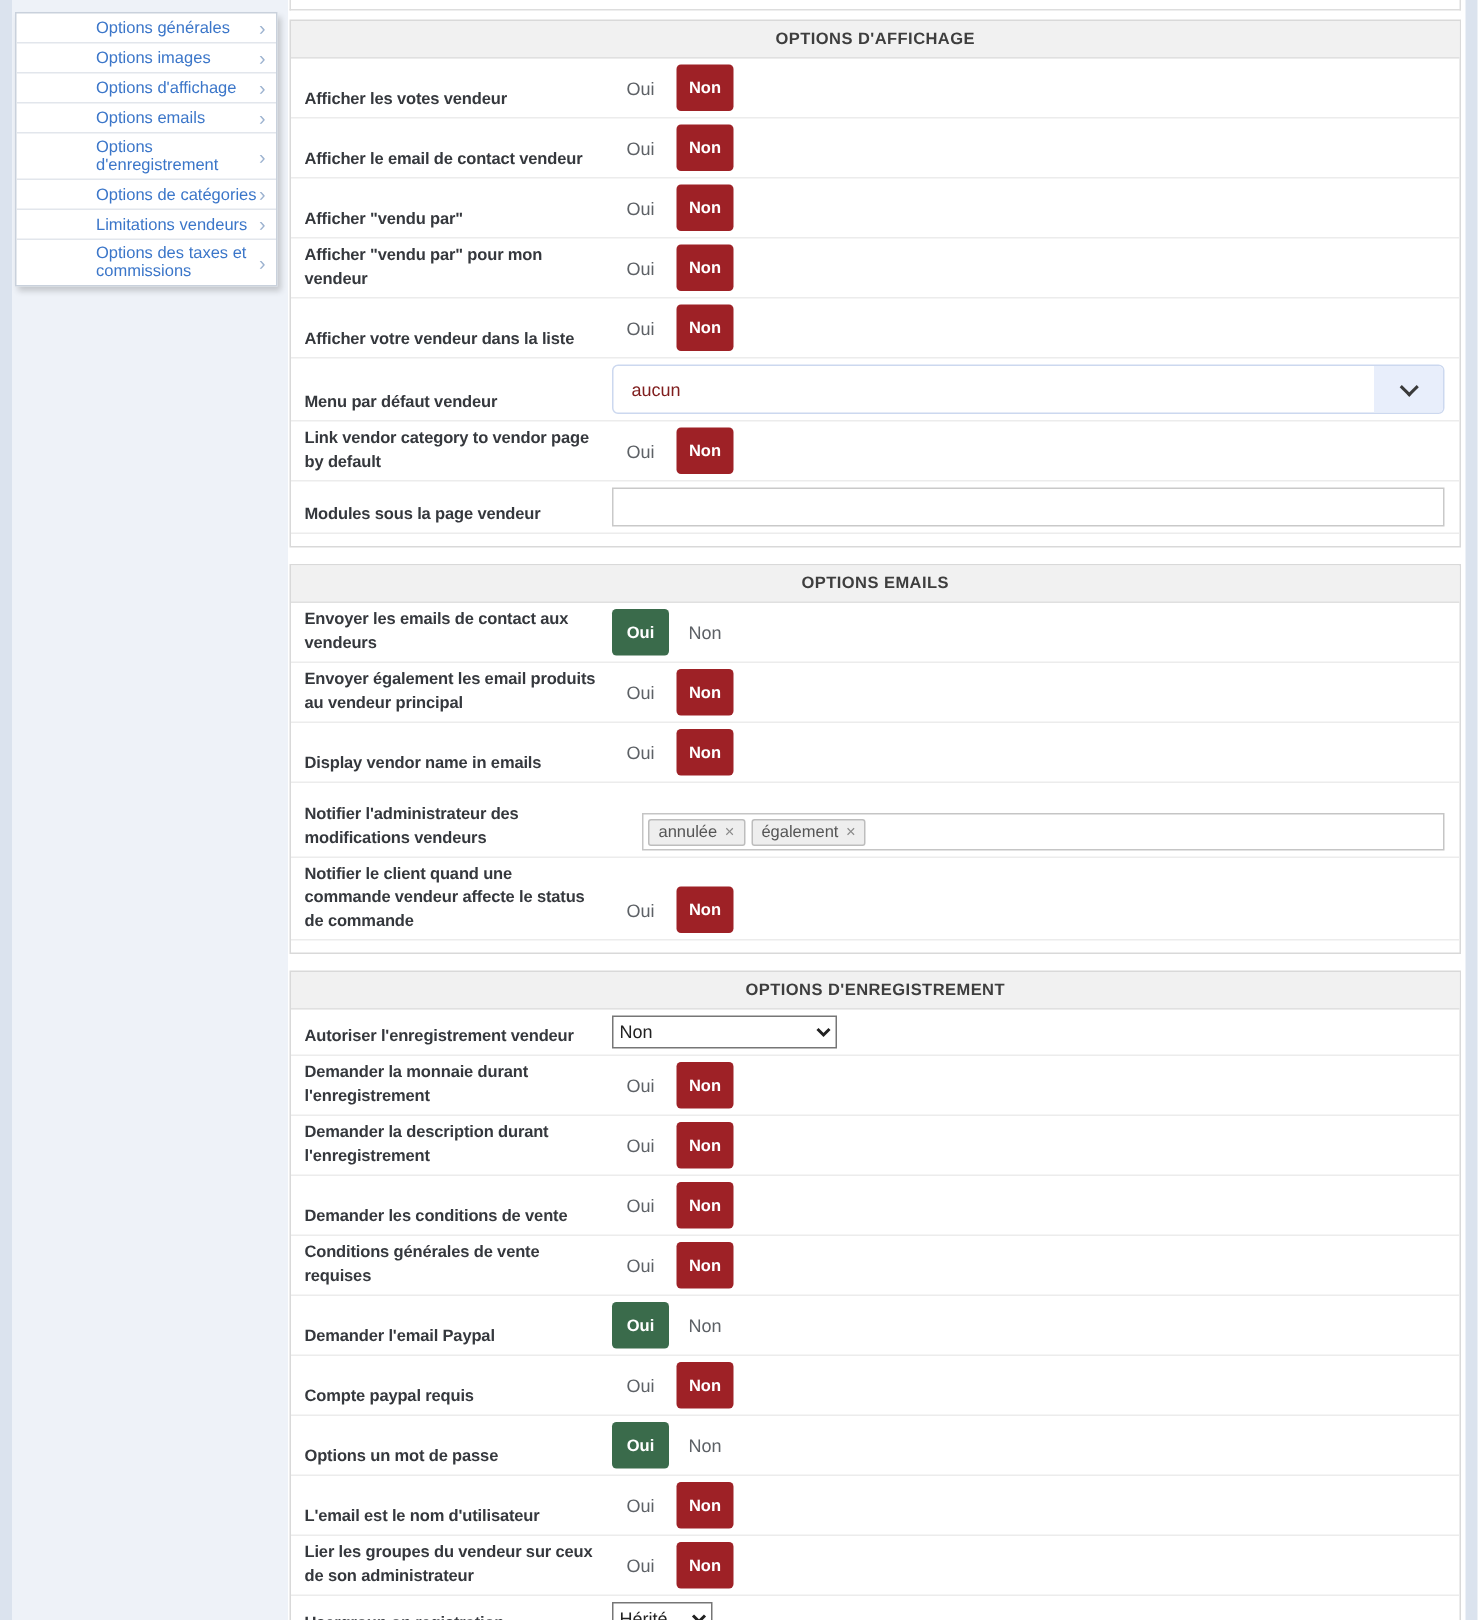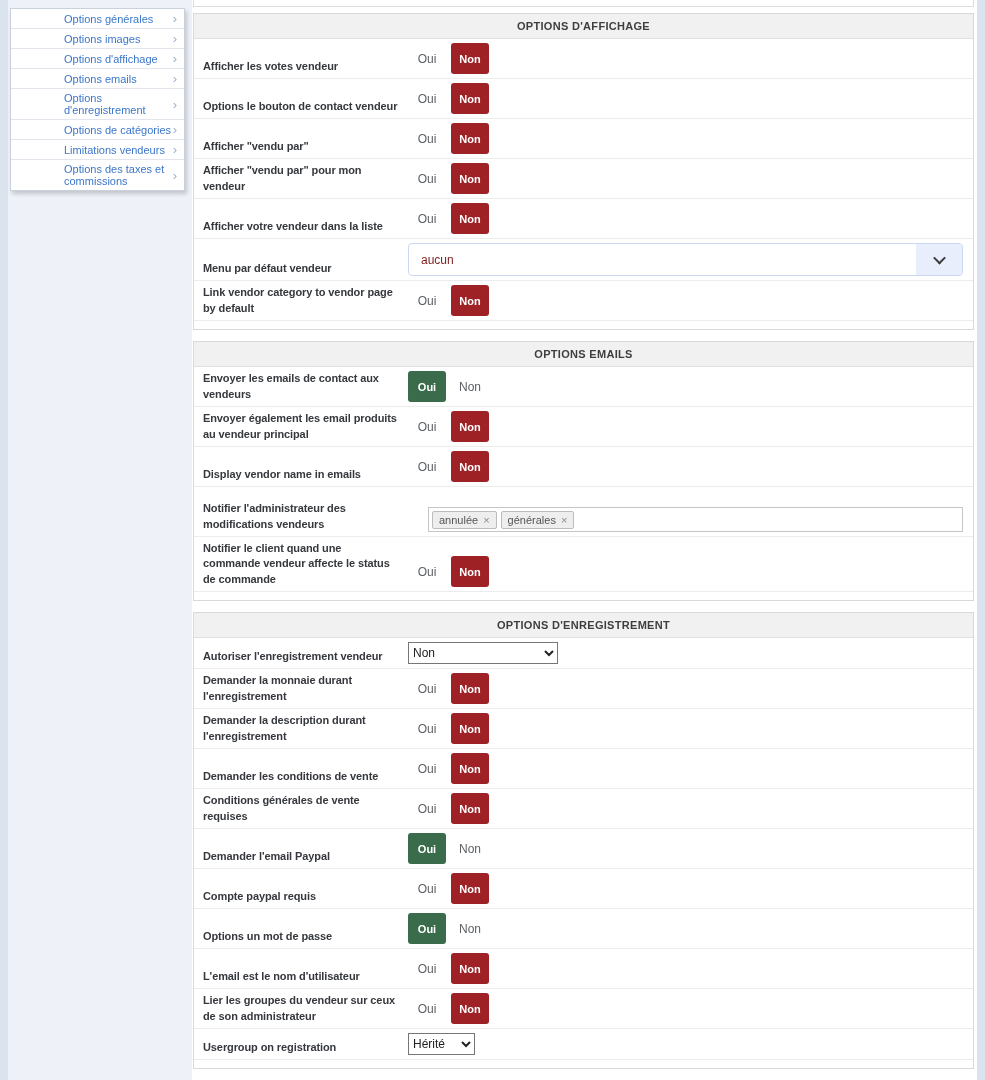--- a/index.html
+++ b/index.html
@@ -122,21 +122,21 @@
         <div class="row row-toggle">
           <div class="row-label">Afficher les votes vendeur</div>
           <div class="row-control">
             <div class="toggle">
               <span class="tbtn">Oui</span>
               <span class="tbtn active-red">Non</span>
             </div>
           </div>
         </div>
         <div class="row row-toggle">
-          <div class="row-label">Options le bouton de contact vendeur</div>
+          <div class="row-label">Afficher le email de contact vendeur</div>
           <div class="row-control">
             <div class="toggle">
               <span class="tbtn">Oui</span>
               <span class="tbtn active-red">Non</span>
             </div>
           </div>
         </div>
         <div class="row row-toggle">
           <div class="row-label">Afficher "vendu par"</div>
           <div class="row-control">
@@ -175,20 +175,26 @@
             </div>
           </div>
         </div>
         <div class="row row-toggle">
           <div class="row-label">Link vendor category to vendor page by default</div>
           <div class="row-control">
             <div class="toggle">
               <span class="tbtn">Oui</span>
               <span class="tbtn active-red">Non</span>
             </div>
+          </div>
+        </div>
+        <div class="row row-text_input">
+          <div class="row-label">Modules sous la page vendeur</div>
+          <div class="row-control">
+            <input class="text-input" type="text" value="" style="">
           </div>
         </div>
       </div>
       <div class="panel">
         <div class="panel-header">OPTIONS EMAILS</div>
         <div class="row row-toggle">
           <div class="row-label">Envoyer les emails de contact aux vendeurs</div>
           <div class="row-control">
             <div class="toggle">
               <span class="tbtn active-green">Oui</span>
@@ -216,21 +222,21 @@
         </div>
         <div class="row row-tags">
           <div class="row-label">Notifier l'administrateur des modifications vendeurs</div>
           <div class="row-control">
             <div class="tags-box">
               <span class="chip">
                 <span>annulée</span>
                 <span class="chip-x">×</span>
               </span>
               <span class="chip">
-                <span>générales</span>
+                <span>également</span>
                 <span class="chip-x">×</span>
               </span>
             </div>
           </div>
         </div>
         <div class="row row-toggle">
           <div class="row-label">Notifier le client quand une commande vendeur affecte le status de commande</div>
           <div class="row-control">
             <div class="toggle">
               <span class="tbtn">Oui</span>

